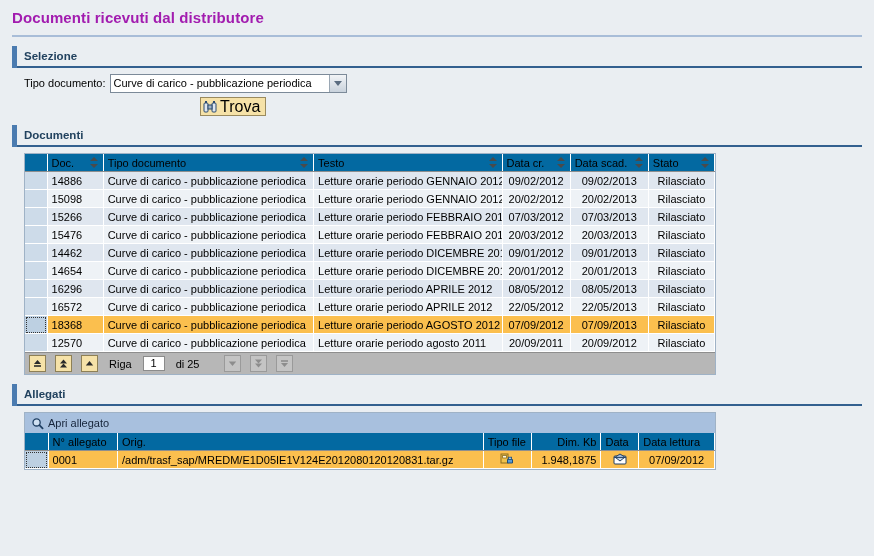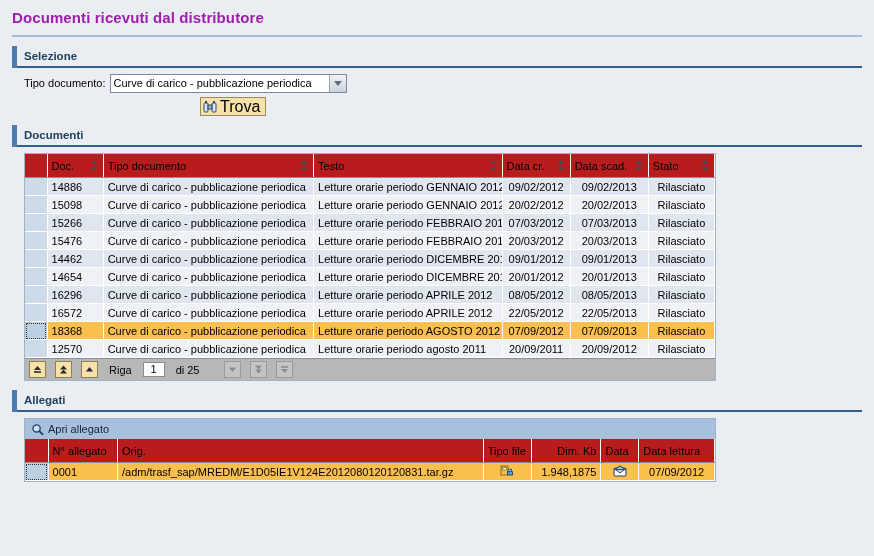--- a/index.html
+++ b/index.html
@@ -150,27 +150,27 @@
     cursor: pointer;
     padding-left: 3px;
   }
   table.grid {
     border-collapse: collapse;
     width: 100%;
     font-size: 11px;
     table-layout: fixed;
   }
   table.grid th {
-    background: #b91c1c;
+    background: #0369a1;
     border-right: 1px solid #fff;
     border-bottom: 1px solid #8e8e8e;
     font-weight: normal;
     font-size: 11px;
     color: #000;
-    height: 23px;
+    height: 17px;
     padding: 0 4px;
     text-align: left;
     white-space: nowrap;
   }
   table.grid th.sel-col {
     width: 22px;
     padding: 0;
   }
   table.grid th .th-inner {
     display: flex;

